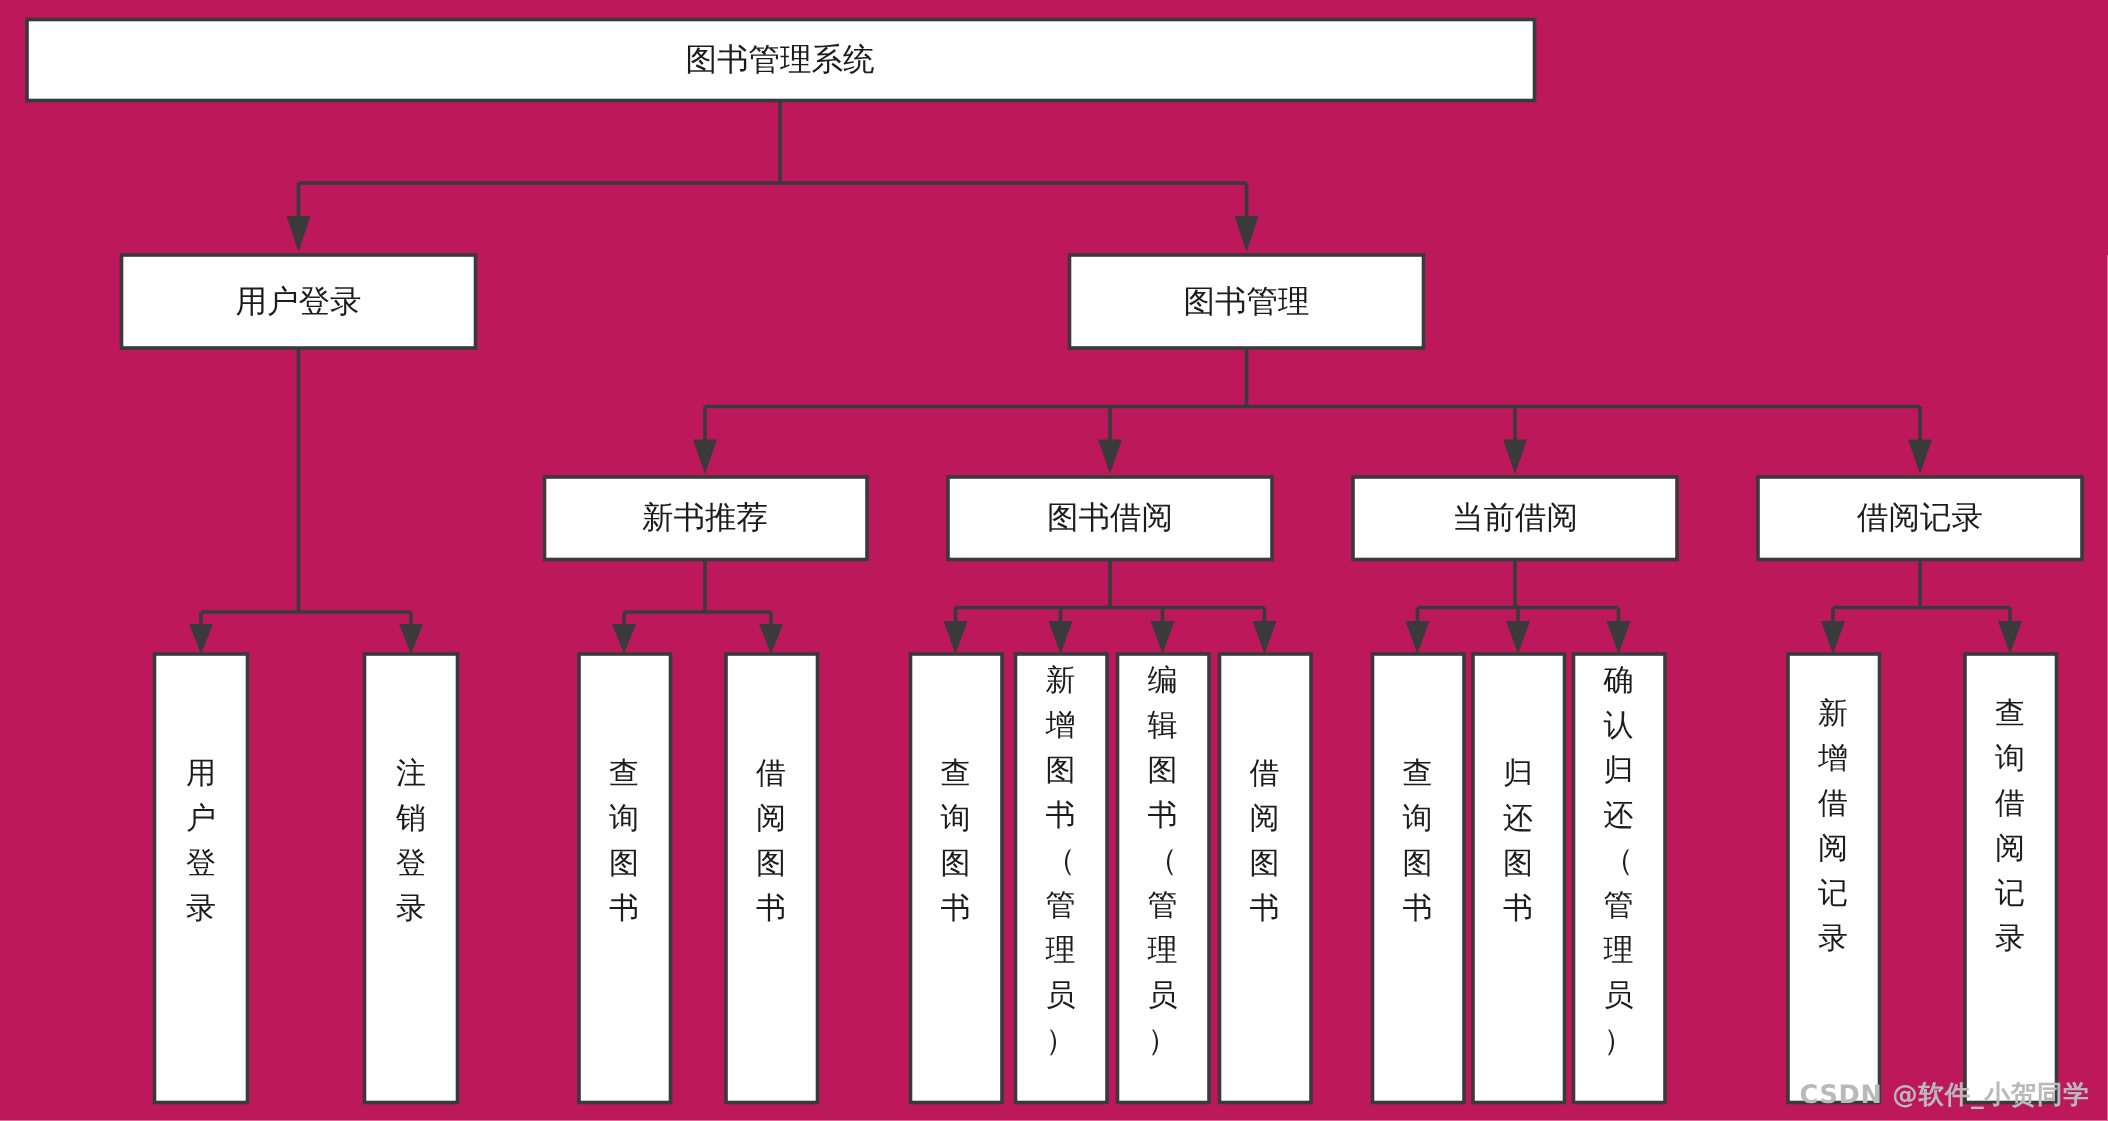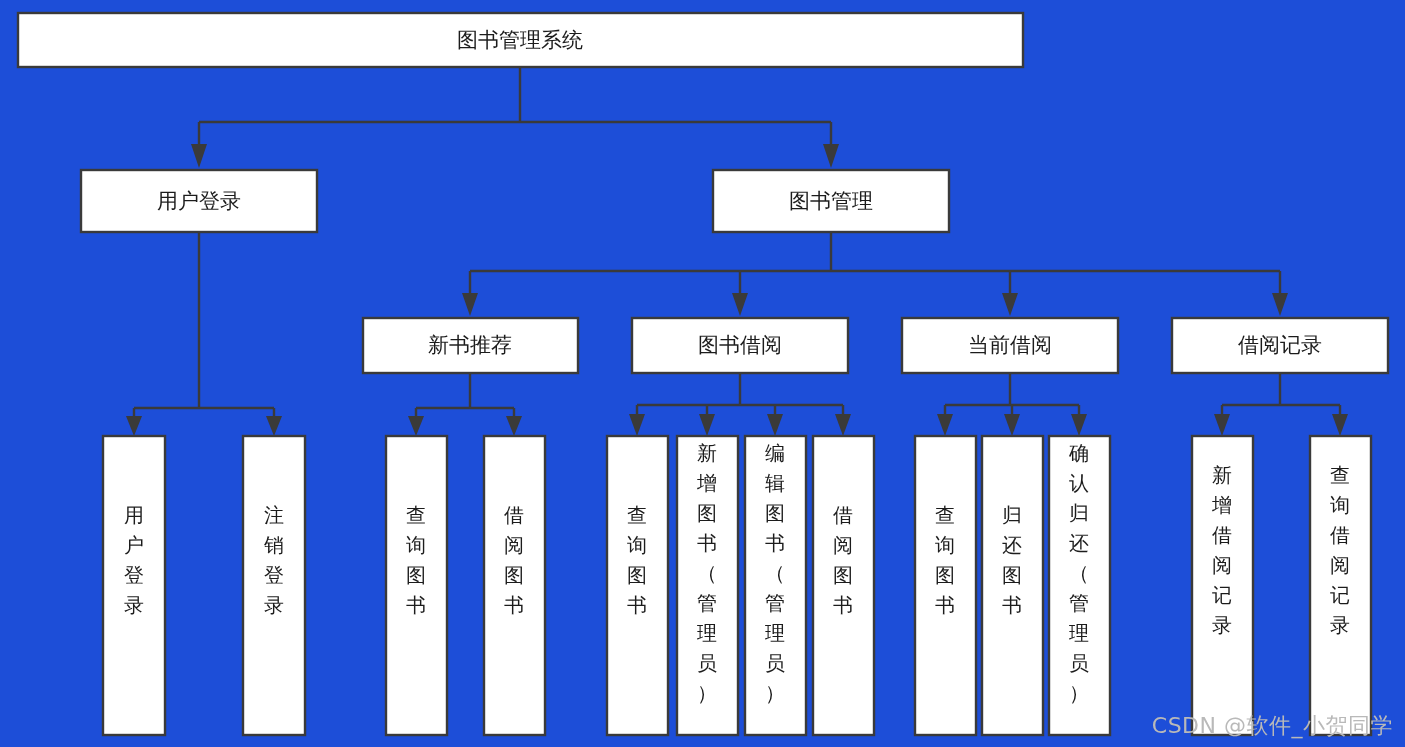--- a/index.html
+++ b/index.html
@@ -10,21 +10,21 @@
   body {
     width: 1405px;
     height: 747px;
     font-family: "DejaVu Sans", "Liberation Sans", sans-serif;
     overflow: hidden;
   }
   #diagram-root {
     position: relative;
     width: 1405px;
     height: 747px;
-    background: #1d4ed8;
+    background: #be185d;
   }
   svg.tree-canvas {
     position: absolute;
     top: 0;
     left: 0;
     width: 1405px;
     height: 747px;
   }
   .node-box {
     fill: #ffffff;
@@ -52,25 +52,26 @@
     font-family: "DejaVu Sans", "Liberation Sans", sans-serif;
     font-size: 20px;
     fill: #1c1c1c;
     text-anchor: middle;
   }
   .watermark {
     position: absolute;
     right: 12px;
     bottom: 6px;
     font-family: "DejaVu Sans", "Liberation Sans", sans-serif;
-    font-size: 22px;
+    font-size: 17px;
     color: #b9b9b9;
     letter-spacing: 0.5px;
     white-space: nowrap;
     user-select: none;
+    font-weight: bold;
   }
 </style>
 </head>
 <body>
 
 <div id="diagram-root">
 
   <svg class="tree-canvas" viewBox="0 0 1405 747" xmlns="http://www.w3.org/2000/svg">
 
     <g>

